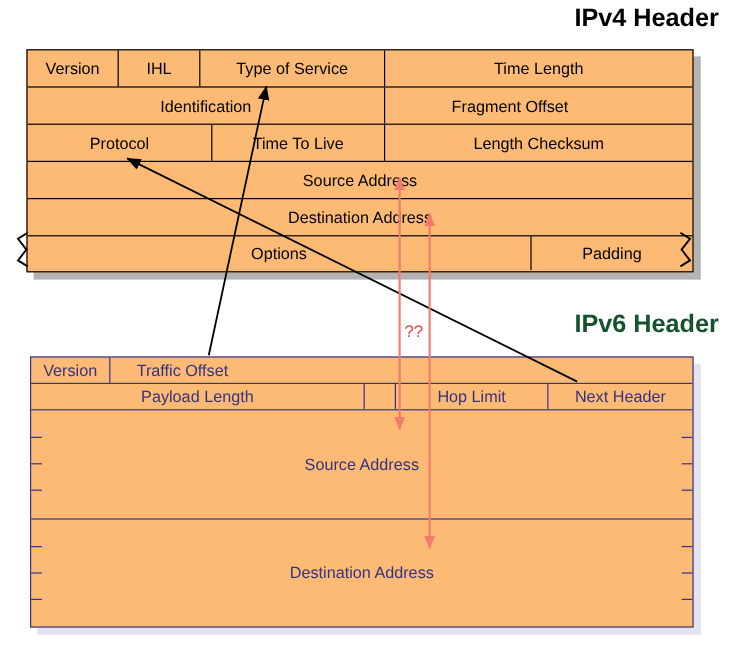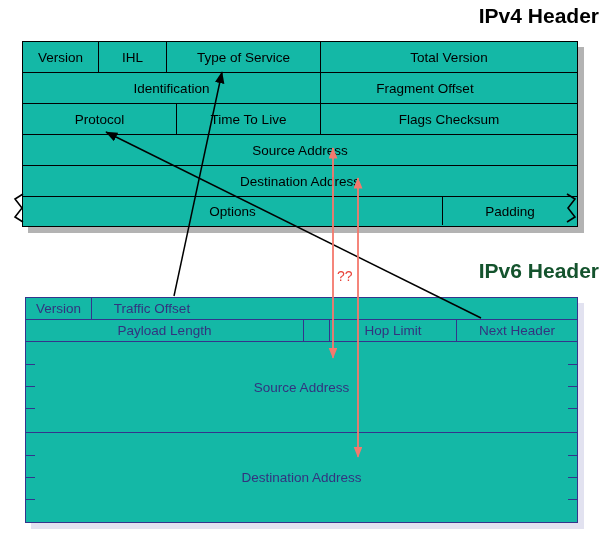--- a/index.html
+++ b/index.html
@@ -35,21 +35,21 @@
   #ipv6-title {
     right: 16px;
     top: 259px;
     color: #14532d;
   }
 
   
   .hdr-table {
     position: absolute;
     box-sizing: border-box;
-    background: #14b8a6;
+    background: #fdba74;
   }
 
   
   #ipv4-table {
     left: 22px;
     top: 41px;
     width: 556px;
     height: 186px;
     border: 1.5px solid #000000;
     box-shadow: 6px 6px 0 0 #b3b3b3;
@@ -159,32 +159,32 @@
 <div id="root">
 
   <div class="title" id="ipv4-title">IPv4 Header</div>
 
   <div class="hdr-table" id="ipv4-table">
 
     <div class="hrow r1">
       <div class="hcell" style="width:76px">Version</div>
       <div class="hcell" style="width:68px">IHL</div>
       <div class="hcell" style="width:154px">Type of Service</div>
-      <div class="hcell" style="width:256px">Total Version</div>
+      <div class="hcell" style="width:256px">Time Length</div>
     </div>
 
     <div class="hrow r2">
       <div class="hcell" style="width:298px">Identification</div>
       <div class="hcell" style="width:208px">Fragment Offset</div>
     </div>
 
     <div class="hrow r3">
       <div class="hcell" style="width:154px">Protocol</div>
       <div class="hcell" style="width:144px">Time To Live</div>
-      <div class="hcell" style="width:256px">Flags Checksum</div>
+      <div class="hcell" style="width:256px">Length Checksum</div>
     </div>
 
     <div class="hrow r4">
       <div class="hcell noborder" style="width:554px">Source Address</div>
     </div>
 
     <div class="hrow r5">
       <div class="hcell noborder" style="width:554px">Destination Address</div>
     </div>
 

